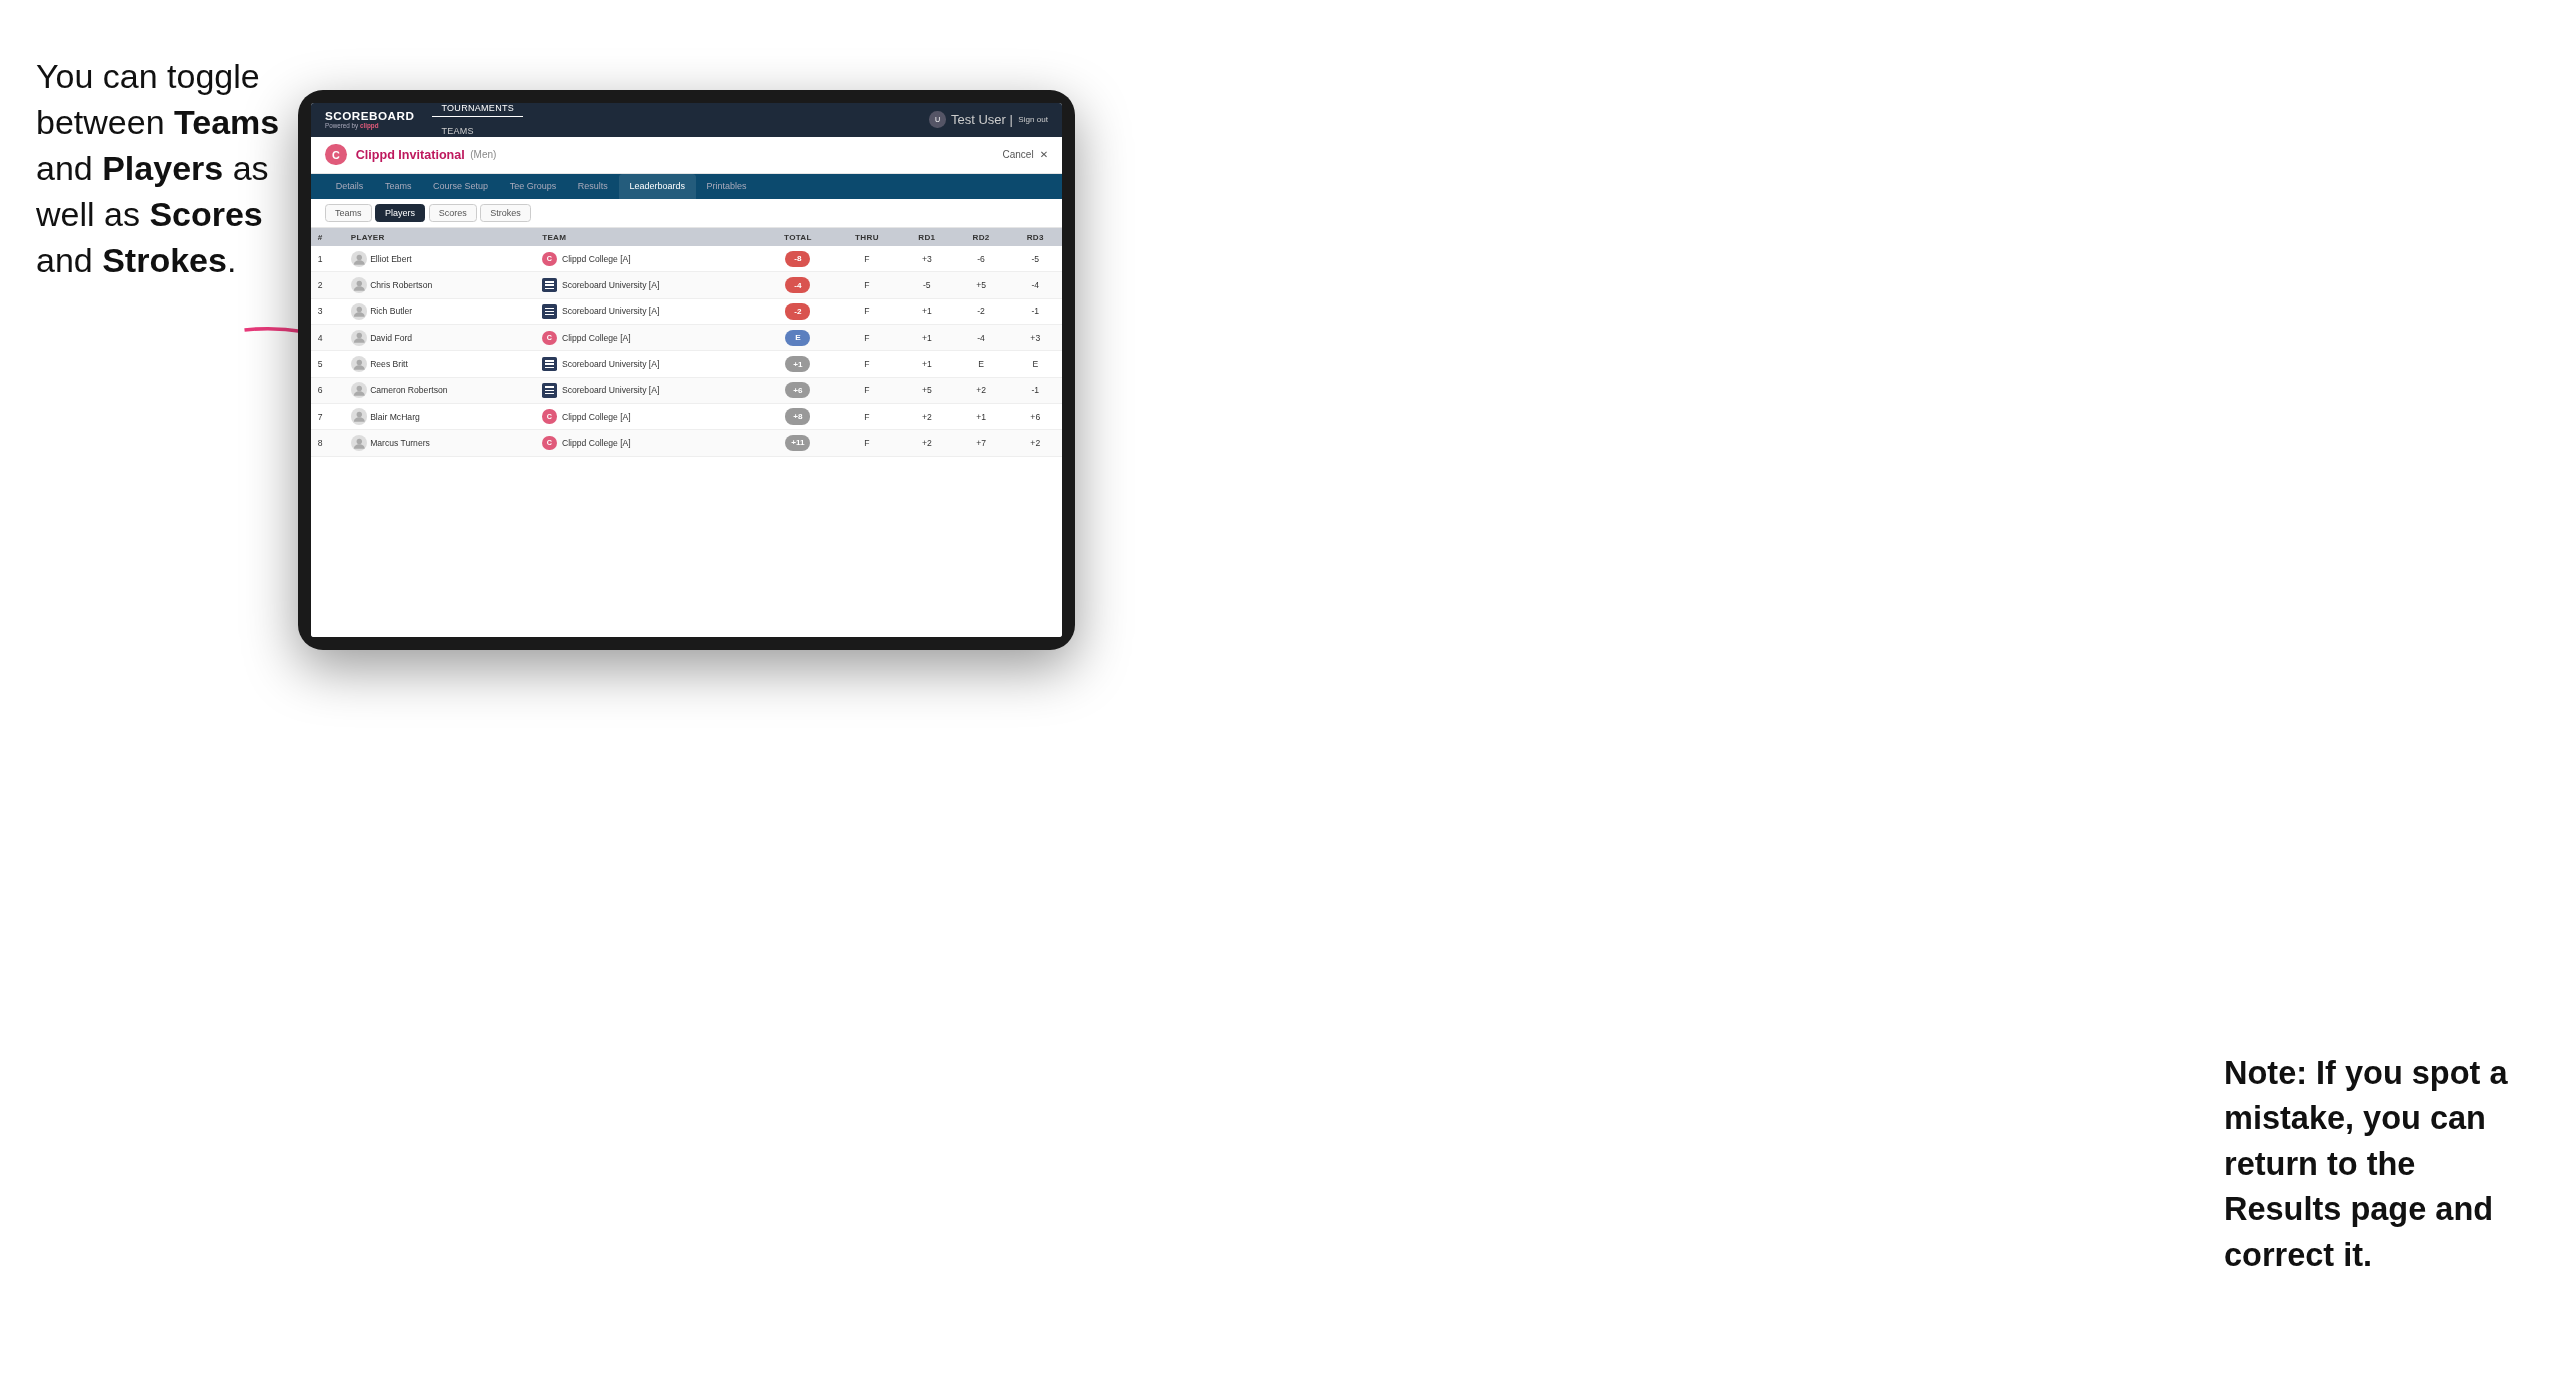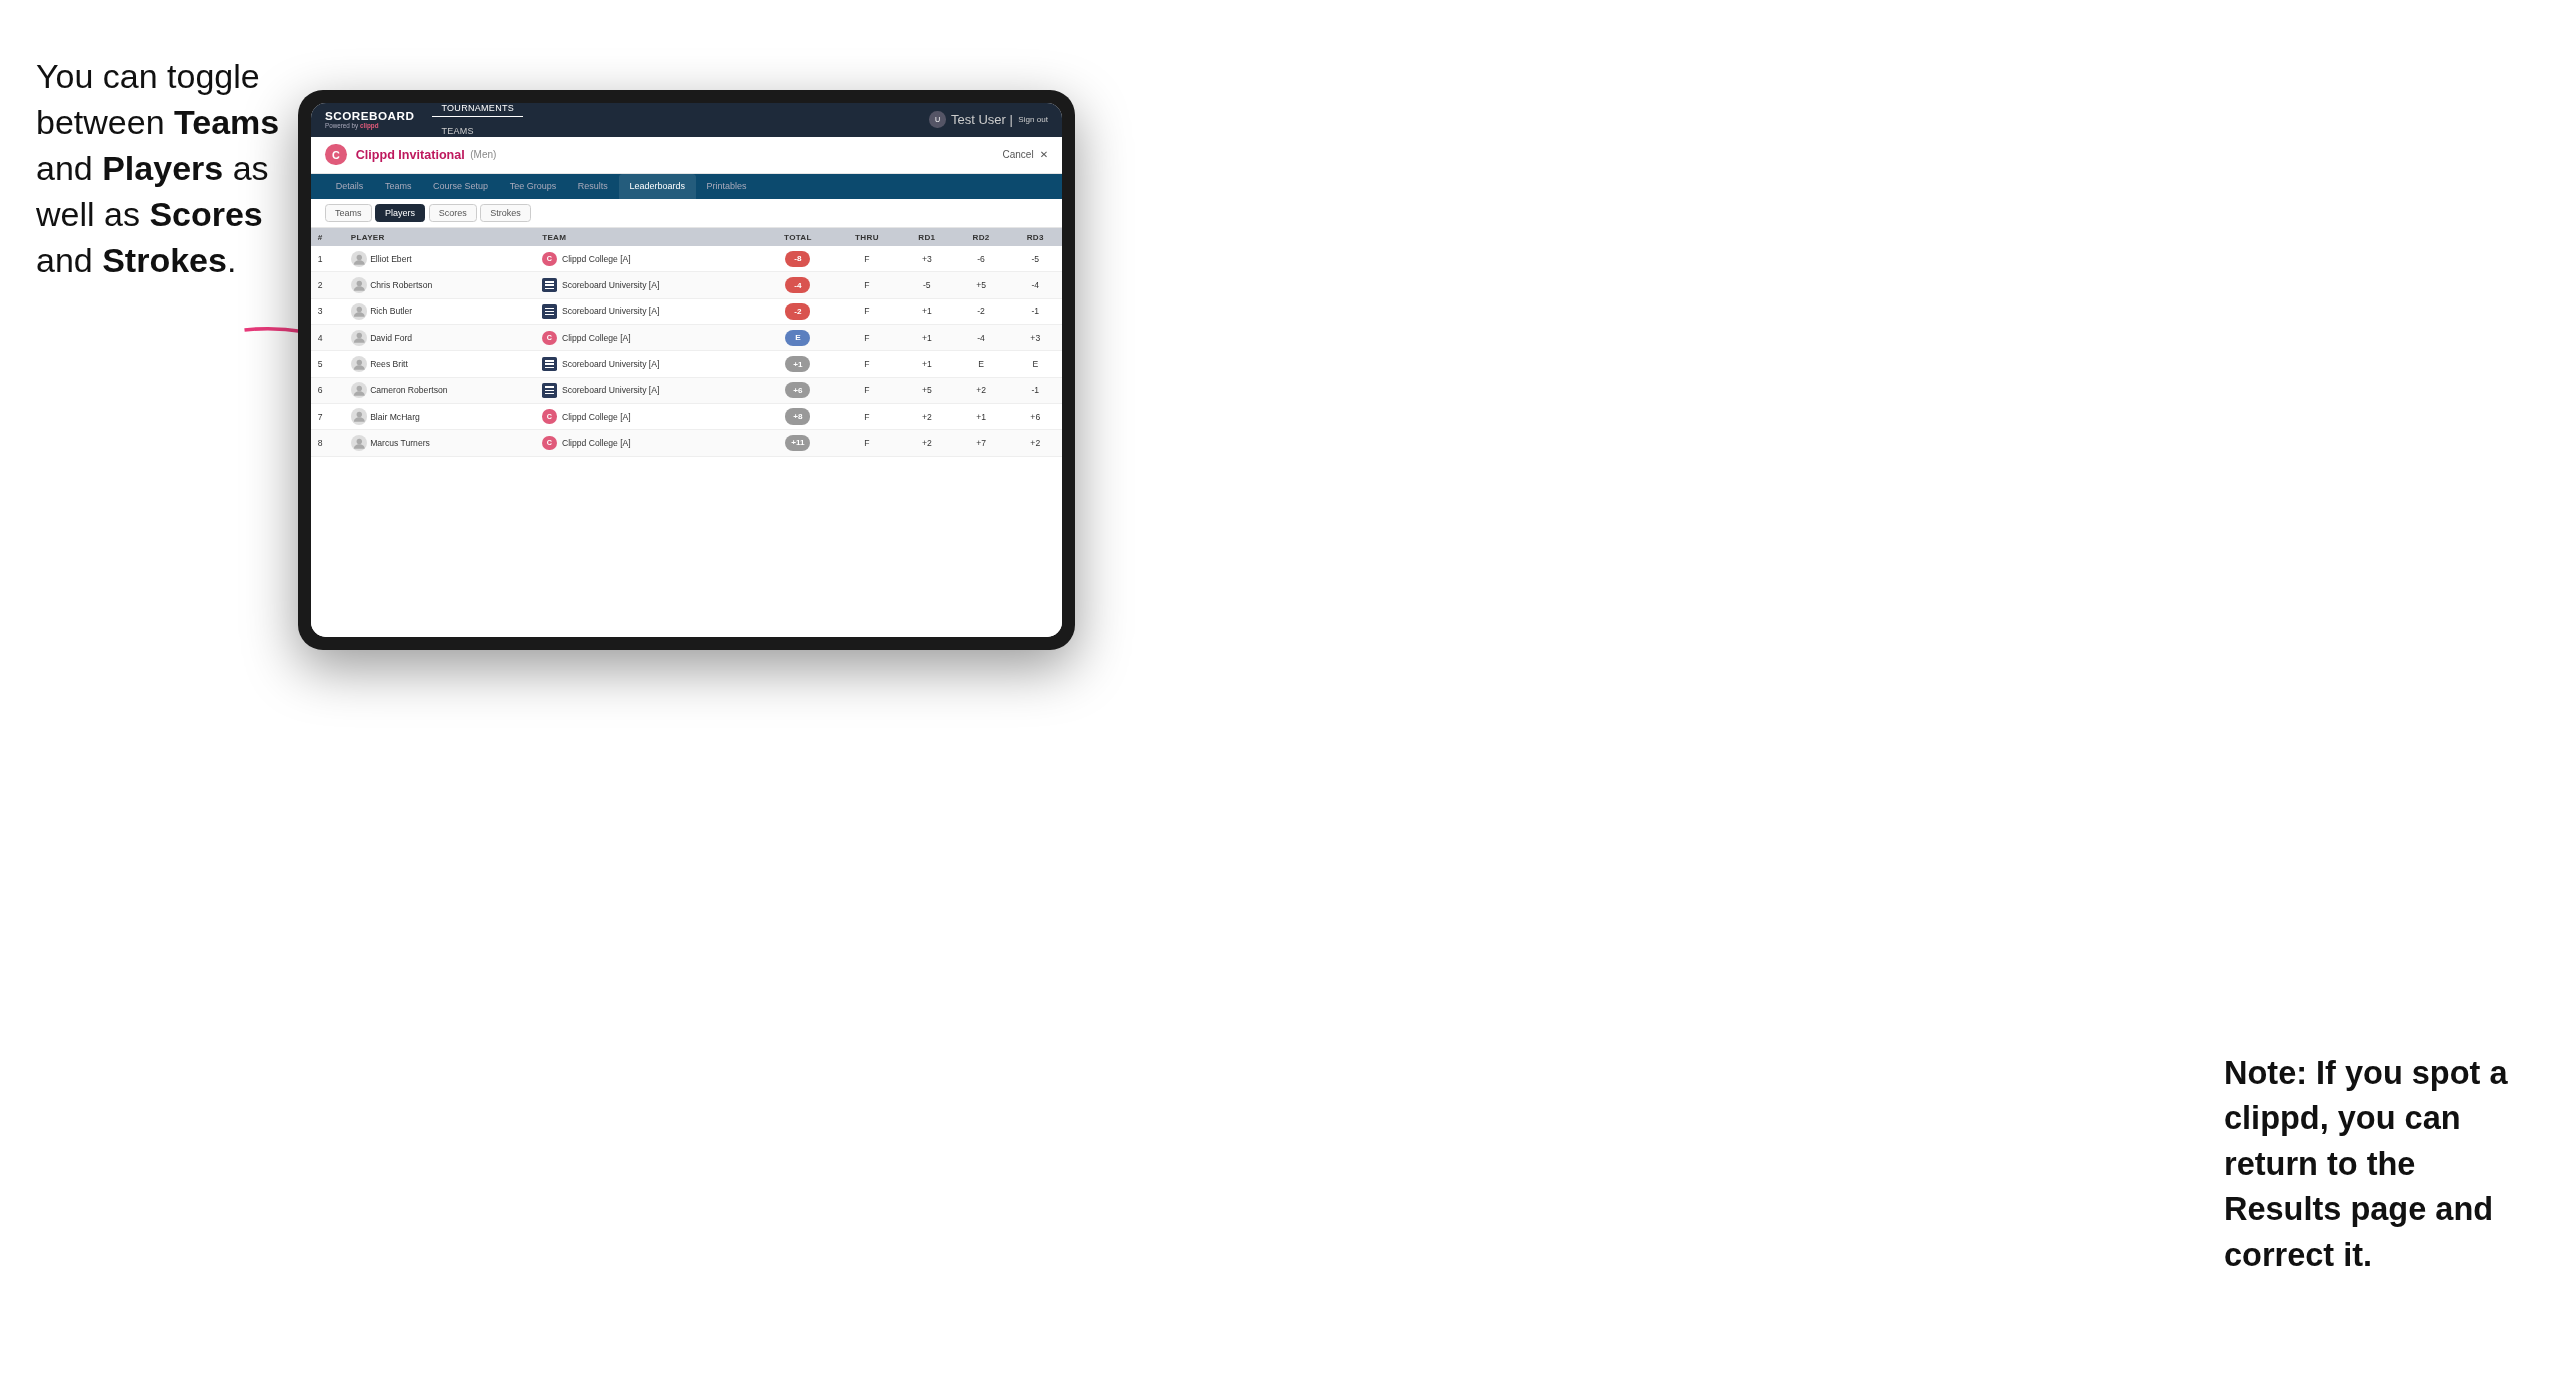--- a/index.html
+++ b/index.html
@@ -45,21 +45,21 @@
       height: 560px;
       background: #1a1a1a;
       border-radius: 25px;
       padding: 12.6px;
       box-shadow: 0 18px 54px rgba(0,0,0,0.4);
     }
     .tablet-screen {
       width: 100%;
       height: 100%;
       background: #f5f5f5;
-      border-radius: 15px;
+      border-radius: 3px;
       overflow: hidden;
       display: flex;
       flex-direction: column;
     }
 
     
     .top-nav {
       background: #1e2a3a;
       display: flex;
       align-items: center;
@@ -665,15 +665,15 @@
       <td class="center">+2</td>
     </tr>
           </tbody>
       </table>
     </div>
 
   </div>
 </div>
 
 <div class="right-annotation">
-  <strong>Note: If you spot a clippd, you can return to the Results page and correct it.</strong>
+  <strong>Note: If you spot a mistake, you can return to the Results page and correct it.</strong>
 </div>
 
 
 </body></html>

